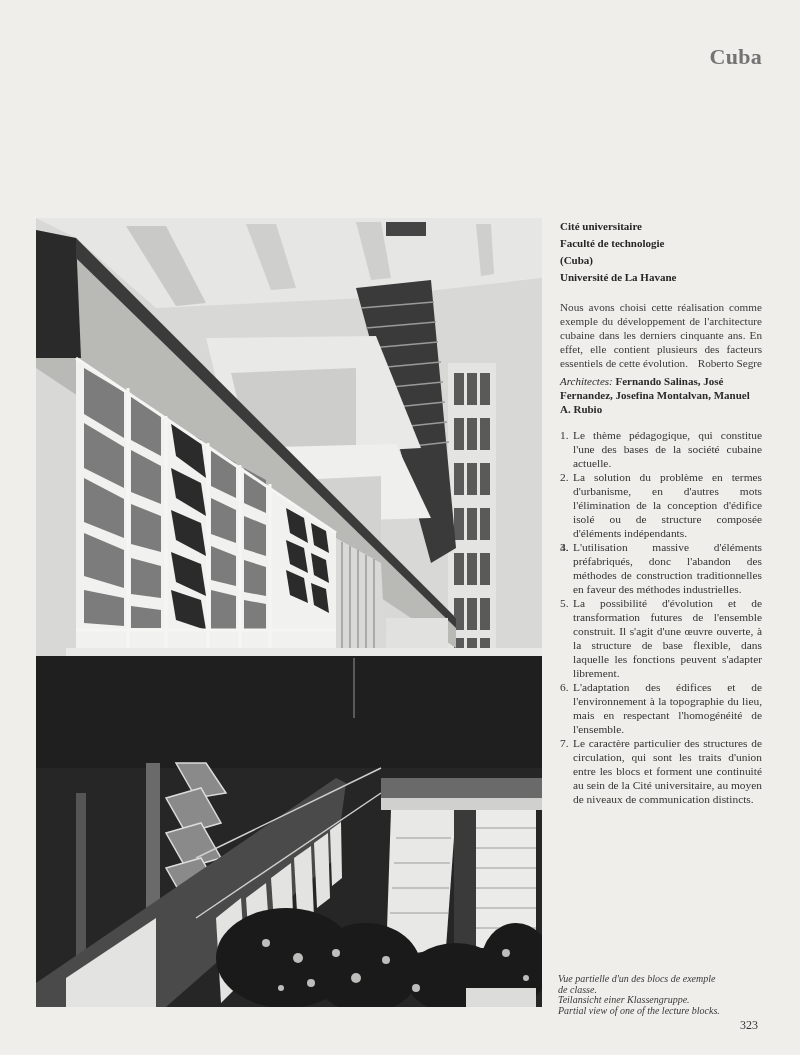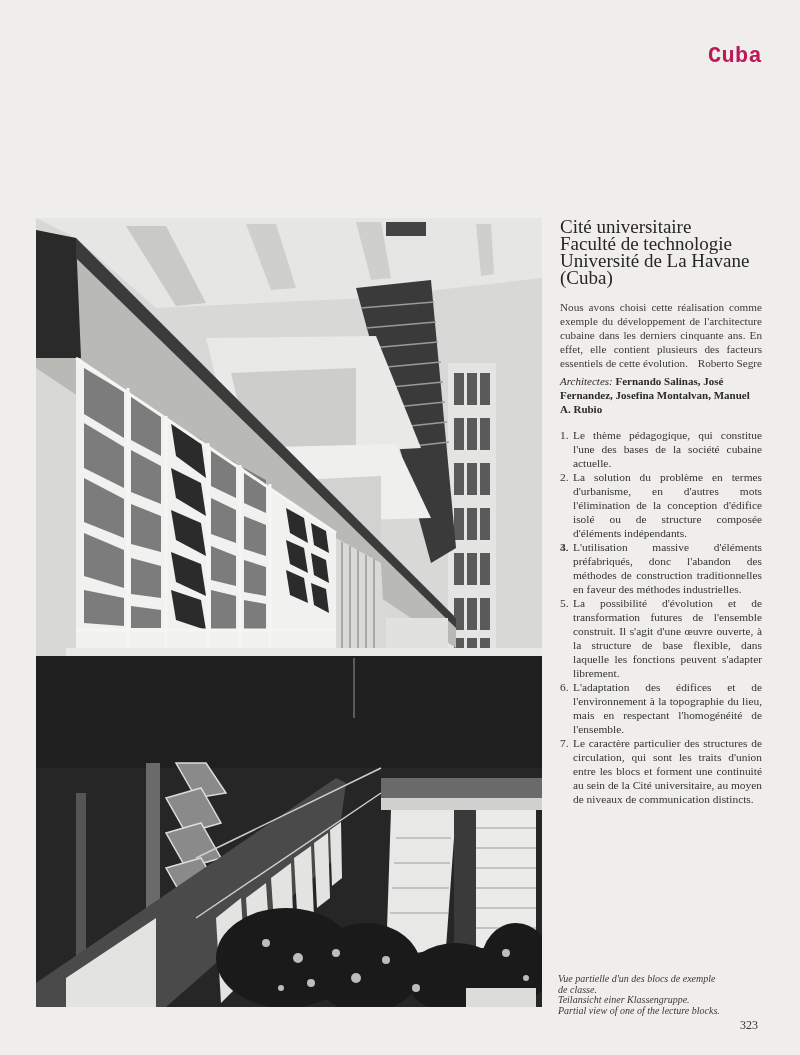--- a/index.html
+++ b/index.html
@@ -4,33 +4,33 @@
 <style>
   html, body { margin: 0; padding: 0; }
   body {
     width: 800px; height: 1055px; position: relative; overflow: hidden;
     background: #efeeea;
     font-family: "Liberation Serif", "DejaVu Serif", serif;
     color: #2a2a2a;
   }
   .page-header {
     position: absolute; right: 38px; top: 44px;
-    font-family: Liberation Mono, monospace; font-weight: bold;
-    font-size: 22px; letter-spacing: 0.3px; color: #be185d;
+    font-family: Liberation Serif, serif; font-weight: bold;
+    font-size: 22px; letter-spacing: 0.3px; color: #737373;
   }
   .photo {
     position: absolute; left: 36px; top: 218px; width: 506px; height: 789px;
     overflow: hidden; background: #555;
   }
   .photo svg { display: block; }
   .col {
     position: absolute; left: 560px; top: 218px; width: 202px;
   }
   .title {
-    font-weight: normal; font-size: 19px; line-height: 17px; margin: 0;
+    font-weight: bold; font-size: 11px; line-height: 17px; margin: 0;
     color: #262626;
   }
   .intro {
     margin: 14px 0 0 0; font-size: 11.2px; line-height: 14px;
     text-align: justify; text-align-last: left; color: #3a3a3a;
   }
   .intro .author { float: right; }
   .intro::after { content: ""; display: block; clear: both; }
   .architects {
     margin: 4px 0 0 0; font-size: 11px; line-height: 14px; color: #2a2a2a;
@@ -243,22 +243,22 @@
       <circle cx="490" cy="760" r="3"></circle>
     </g>
     <rect x="430" y="770" width="70" height="19" fill="#dcdcda"></rect>
   </svg>
 </div>
 
 <div class="col">
   <h1 class="title">
     <div>Cité universitaire</div>
     <div>Faculté de technologie</div>
+    <div>(Cuba)</div>
     <div>Université de La Havane</div>
-    <div>(Cuba)</div>
   </h1>
 
   <p class="intro">
     <span>Nous avons choisi cette réalisation comme exemple du développement de l'architecture cubaine dans les derniers cinquante ans. En effet, elle contient plusieurs des facteurs essentiels de cette évolution.</span>
     <span class="author">Roberto Segre</span>
   </p>
 
   <p class="architects">
     <span class="lbl">Architectes:</span>
     <span class="names">Fernando Salinas, José Fernandez, Josefina Montalvan, Manuel A. Rubio</span>

